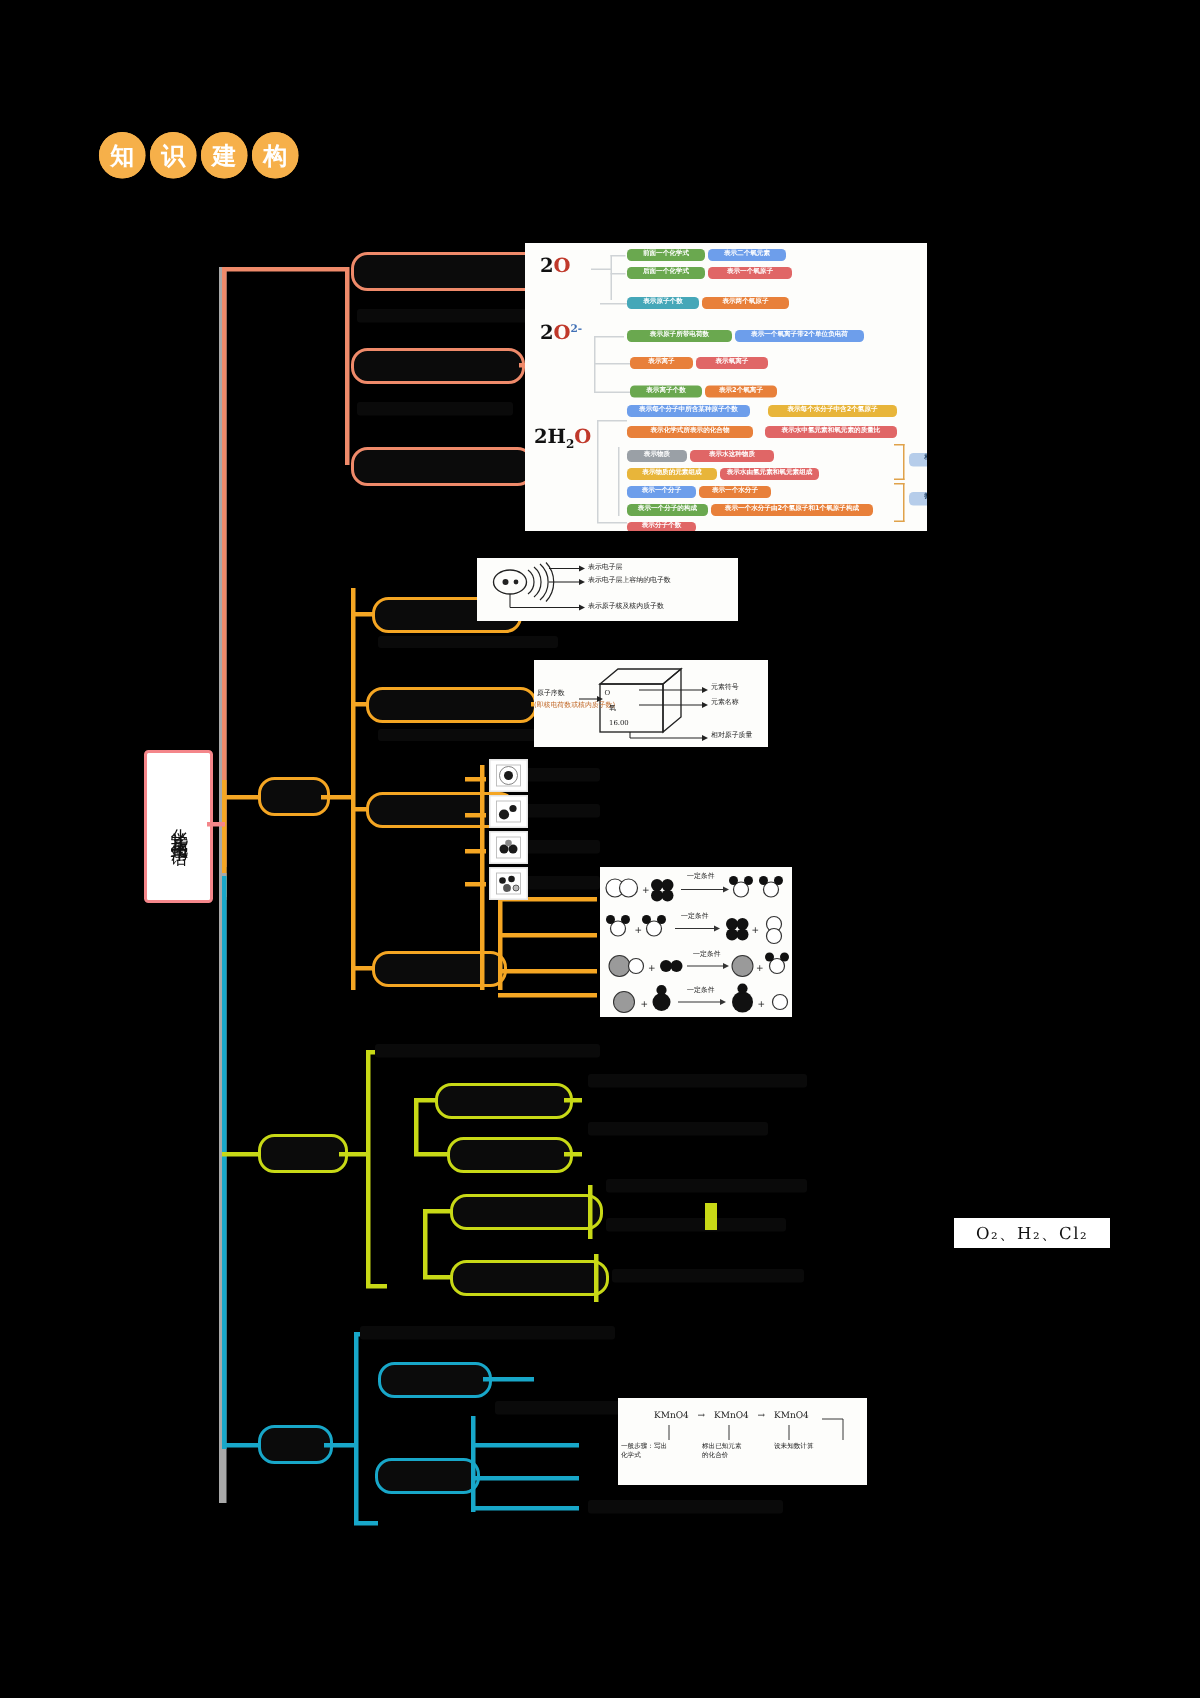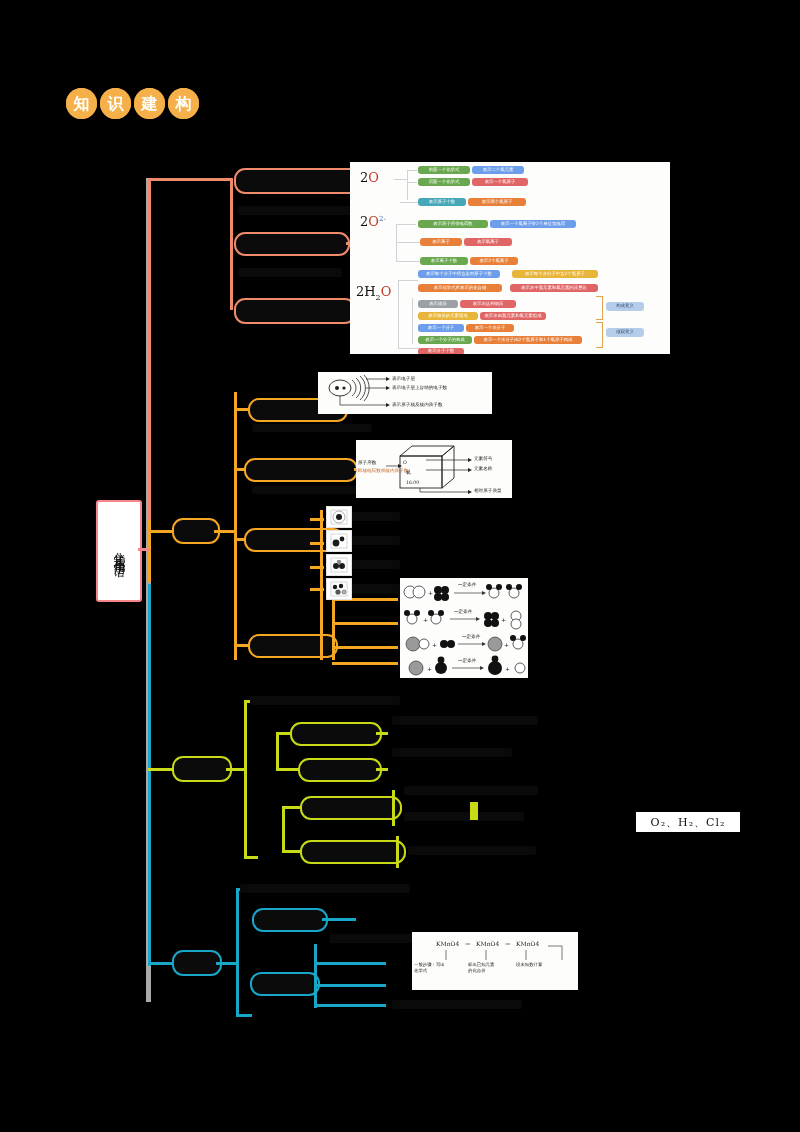--- a/index.html
+++ b/index.html
@@ -124,21 +124,21 @@
   <div class="pill coral" style="left:234px;top:298px;width:118px;height:22px;">
     <div class="lbl"></div>
   </div>
   <div class="ln h c-coral" style="left:374px;top:178px;width:26px;"></div>
   <div class="ln h c-coral" style="left:346px;top:242px;width:48px;"></div>
   <div class="ln h c-coral" style="left:352px;top:308px;width:40px;"></div>
 
   <div class="redact" style="left:238px;top:206px;width:128px;height:9px;"></div>
   <div class="redact" style="left:238px;top:268px;width:104px;height:9px;"></div>
 
-  <div class="panel" style="left:350px;top:162px;width:320px;height:192px;">
+  <div class="panel" style="left:350px;top:162px;width:268px;height:192px;font-weight:bold;">
 
     <div class="formula" style="left:10px;top:8px;">
       2<span class="ox">O</span>
     </div>
     <div class="chipline" style="left:44px;top:17px;width:14px;height:1px;"></div>
     <div class="chipline" style="left:57px;top:8px;width:1px;height:30px;"></div>
     <div class="chipline" style="left:57px;top:8px;width:10px;height:1px;"></div>
     <div class="chipline" style="left:57px;top:20px;width:10px;height:1px;"></div>
     <div class="chipline" style="left:50px;top:40px;width:18px;height:1px;"></div>
 

